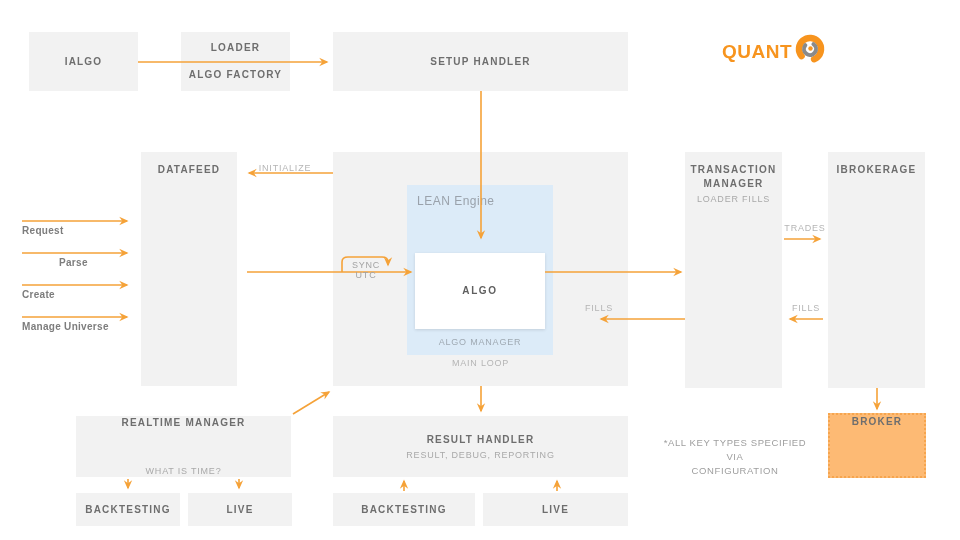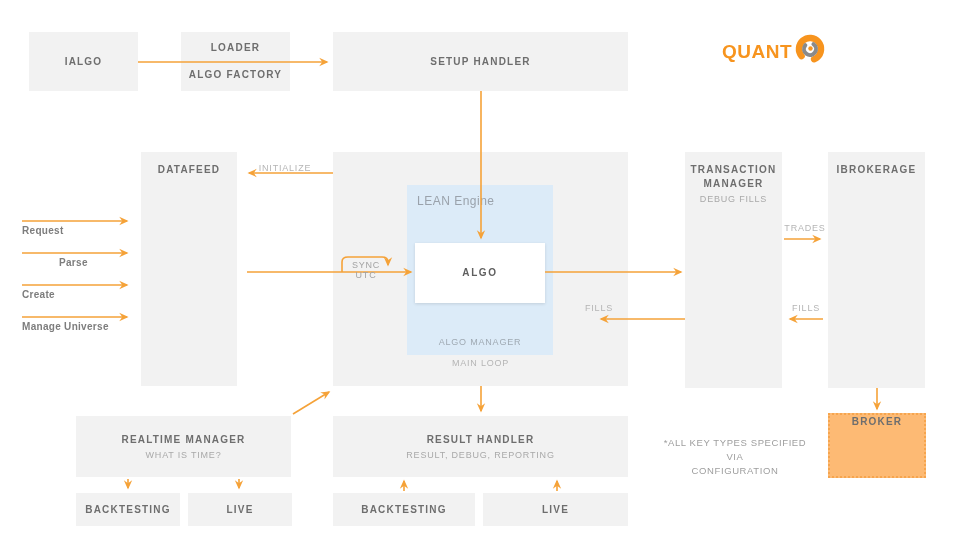--- a/index.html
+++ b/index.html
@@ -53,39 +53,39 @@
 
   <div class="box" style="left:141px;top:152px;width:96px;height:234px;">
     <div class="toplabel title">DATAFEED</div>
   </div>
 
   <div class="box" style="left:333px;top:152px;width:295px;height:234px;">
     <div class="bluebox" style="left:74px;top:33px;width:146px;height:170px;">
       <span class="lean-label">LEAN Engine</span>
       <div class="smalllabel" style="left:0;right:0;bottom:8px;color:#9fa9b2;">ALGO MANAGER</div>
     </div>
-    <div class="algobox" style="left:82px;top:91px;width:130px;height:60px;">
+    <div class="algobox" style="left:82px;top:101px;width:130px;height:76px;">
       <span class="title" style="letter-spacing:1.6px;color:#5f5f5f;">ALGO</span>
     </div>
     <div class="smalllabel" style="left:0;right:0;top:206px;">MAIN LOOP</div>
   </div>
 
   <div class="box" style="left:685px;top:152px;width:97px;height:236px;">
     <div class="toplabel">
       <div class="title">TRANSACTION</div>
       <div class="title">MANAGER</div>
-      <div class="subtitle">DEBUG FILLS</div>
+      <div class="subtitle">LOADER FILLS</div>
     </div>
   </div>
 
   <div class="box" style="left:828px;top:152px;width:97px;height:236px;">
     <div class="toplabel title">IBROKERAGE</div>
   </div>
 
-  <div class="box center" style="left:76px;top:416px;width:215px;height:61px;">
+  <div class="box center" style="left:76px;top:416px;width:215px;height:61px;justify-content:space-between;">
     <span class="title">REALTIME MANAGER</span>
     <span class="subtitle">WHAT IS TIME?</span>
   </div>
 
   <div class="box center" style="left:333px;top:416px;width:295px;height:61px;">
     <span class="title">RESULT HANDLER</span>
     <span class="subtitle">RESULT, DEBUG, REPORTING</span>
   </div>
 
   <div class="box center" style="left:76px;top:493px;width:104px;height:33px;">

